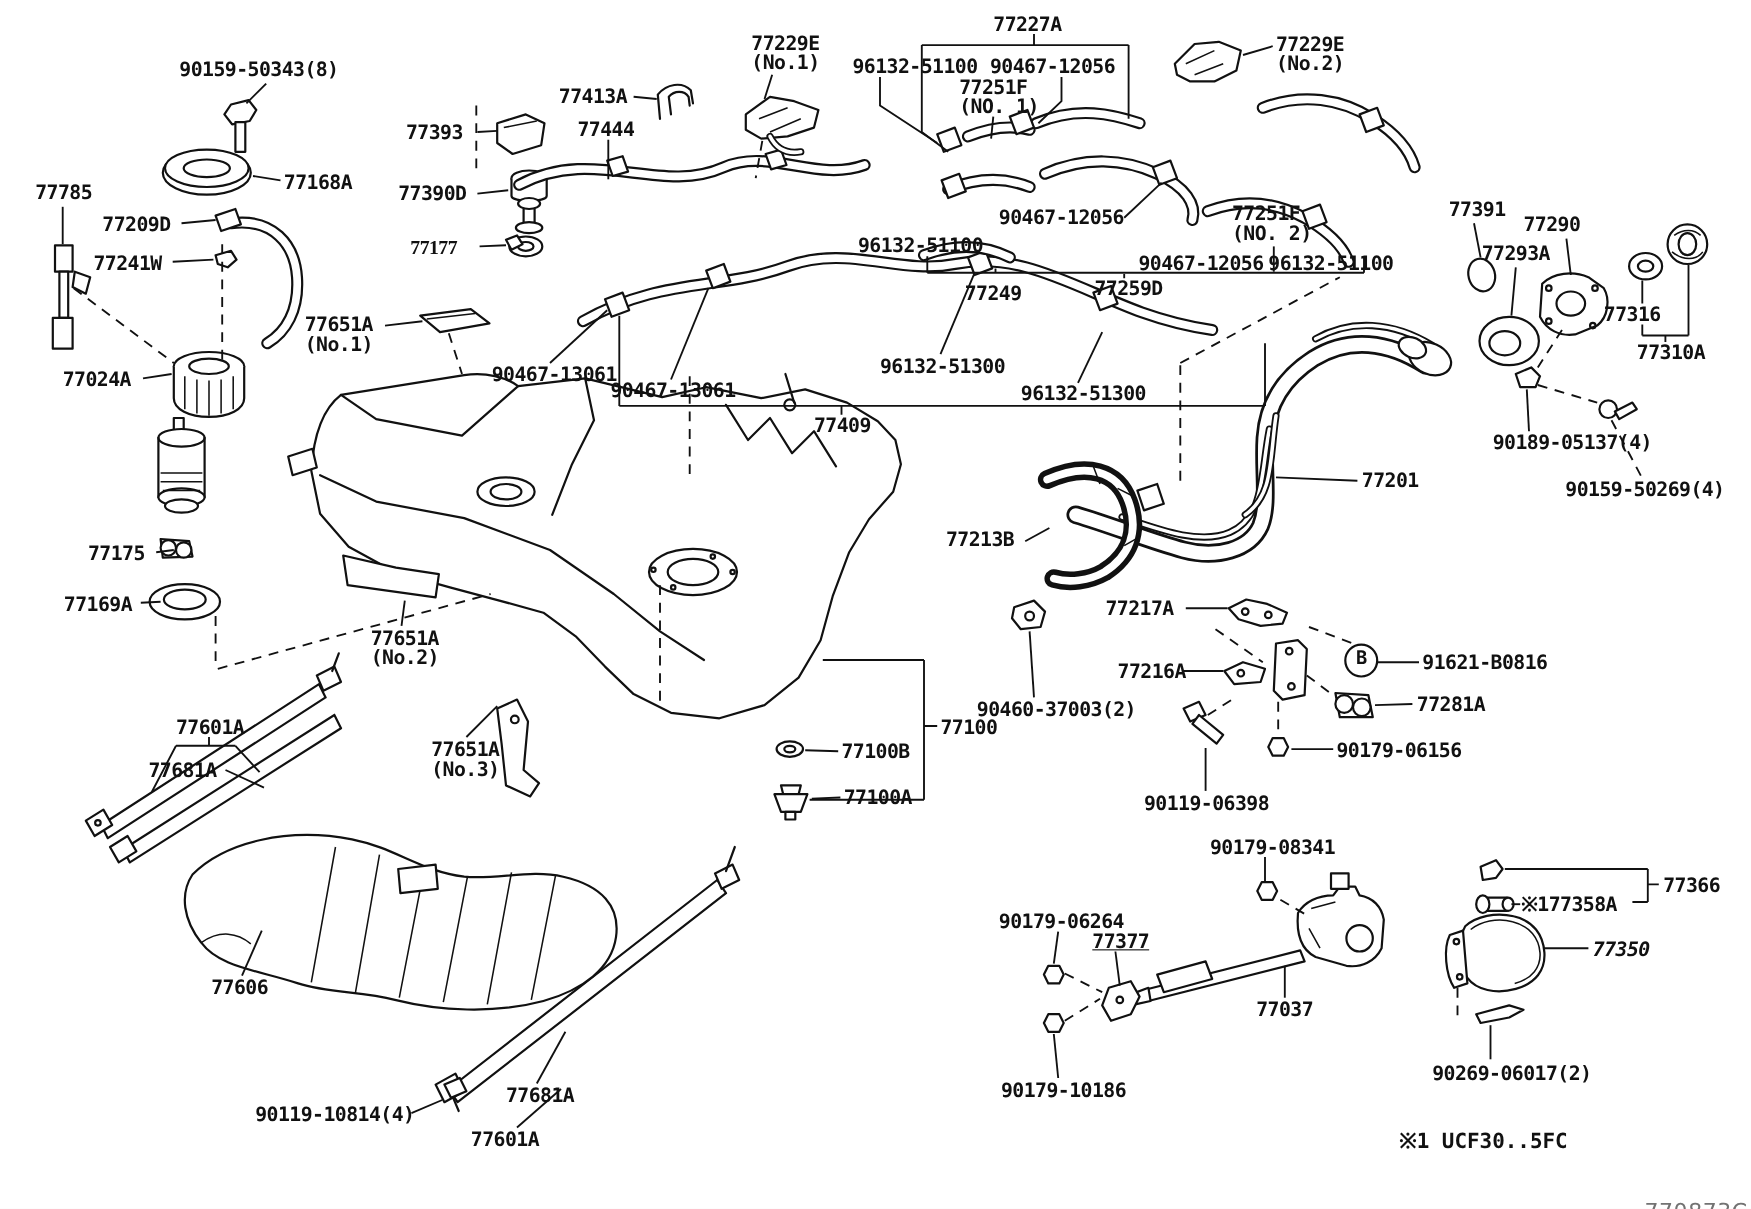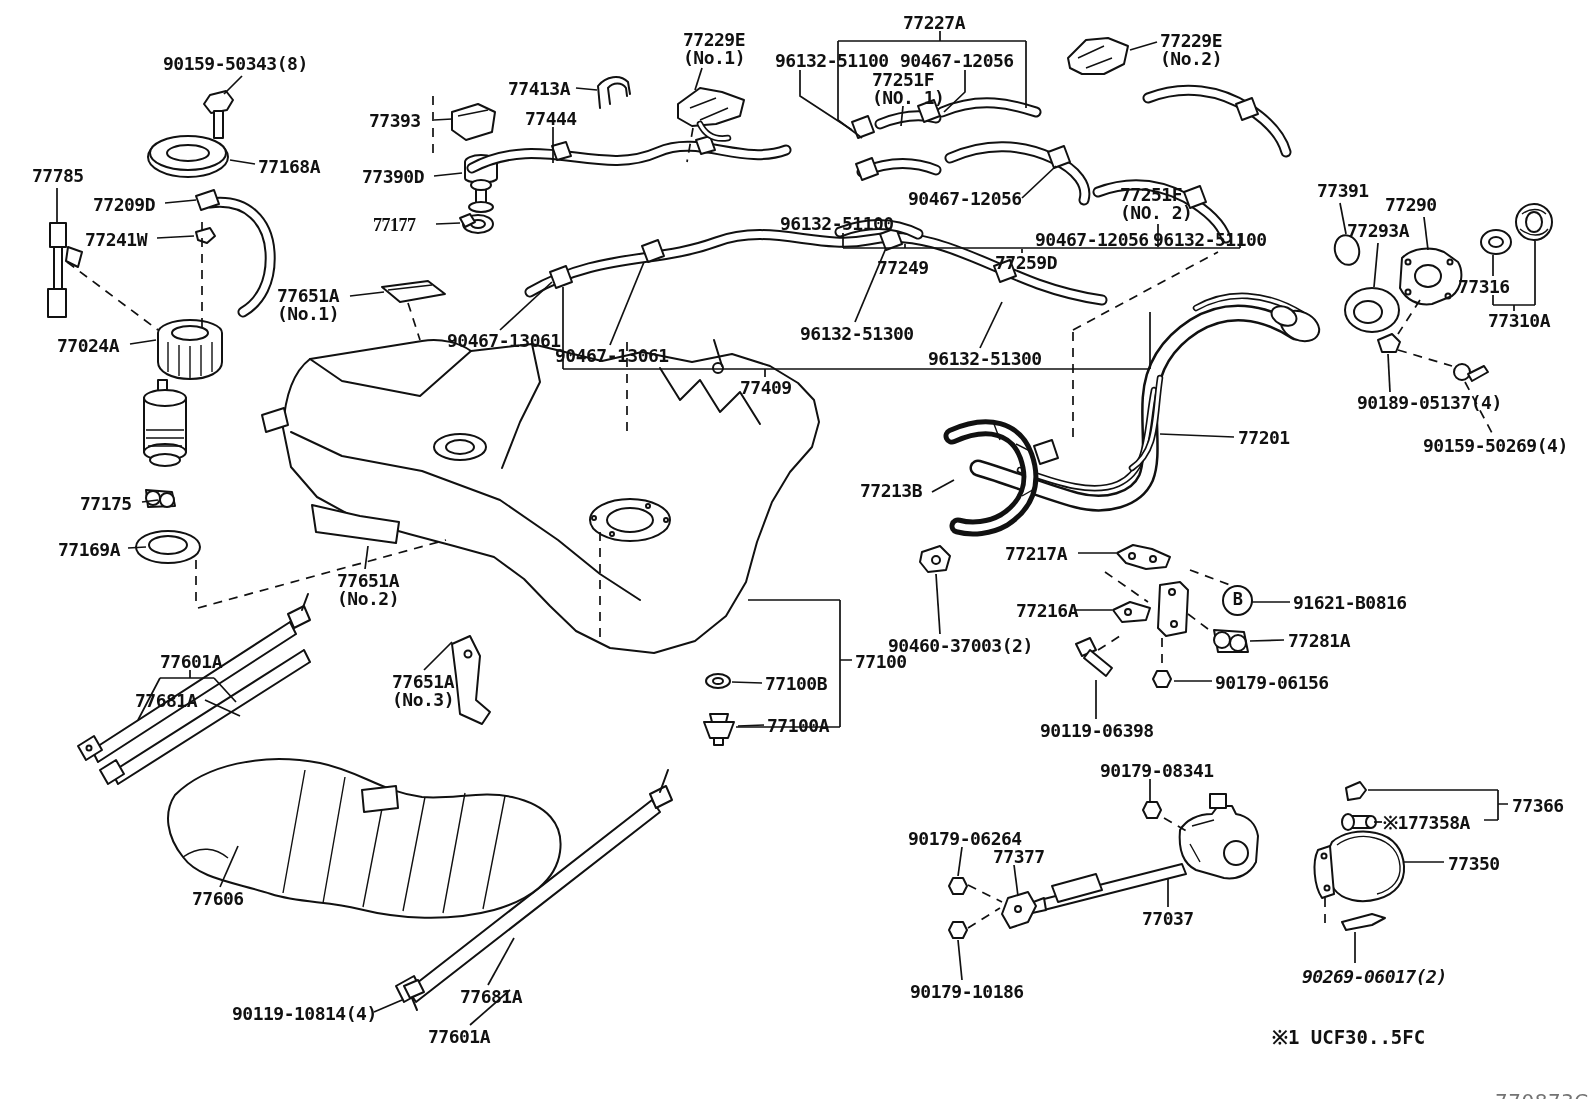--- a/index.html
+++ b/index.html
@@ -421,26 +421,26 @@
       <div class="plabel" style="left: 337px; top: 571px;">77651A<div class="pl2">(No.2)</div></div>
       <div class="plabel" style="left: 160px; top: 652px;">77601A</div>
       <div class="plabel" style="left: 135px; top: 691px;">77681A</div>
       <div class="plabel" style="left: 392px; top: 672px;">77651A<div class="pl2">(No.3)</div></div>
       <div class="plabel" style="left: 192px; top: 889px;">77606</div>
       <div class="plabel" style="left: 232px; top: 1004px;">90119-10814(4)</div>
       <div class="plabel" style="left: 460px; top: 987px;">77681A</div>
       <div class="plabel" style="left: 428px; top: 1027px;">77601A</div>
       <div class="plabel" style="left: 1100px; top: 761px;">90179-08341</div>
       <div class="plabel" style="left: 908px; top: 829px;">90179-06264</div>
-      <div class="plabel" style="left: 993px; top: 847px;">77377</div>
+      <div class="plabel" style="left: 993px; top: 847px; text-decoration: underline;">77377</div>
       <div class="plabel" style="left: 1142px; top: 909px;">77037</div>
       <div class="plabel" style="left: 910px; top: 982px;">90179-10186</div>
       <div class="plabel" style="left: 1512px; top: 796px;">77366</div>
       <div class="plabel" style="left: 1383px; top: 813px;">※177358A</div>
-      <div class="plabel" style="left: 1448px; top: 854px;">77350</div>
-      <div class="plabel" style="left: 1302px; top: 967px; font-style: italic;">90269-06017(2)</div>
+      <div class="plabel" style="left: 1448px; top: 854px; font-style: italic;">77350</div>
+      <div class="plabel" style="left: 1302px; top: 967px;">90269-06017(2)</div>
     </div>
 
   <div class="footnote" style="left:1272px;top:1024px;">※1 UCF30..5FC</div>
 
   <div class="docnum" style="left:1495px;top:1066px;">770873C</div>
 
 </div>
 
 </body></html>

